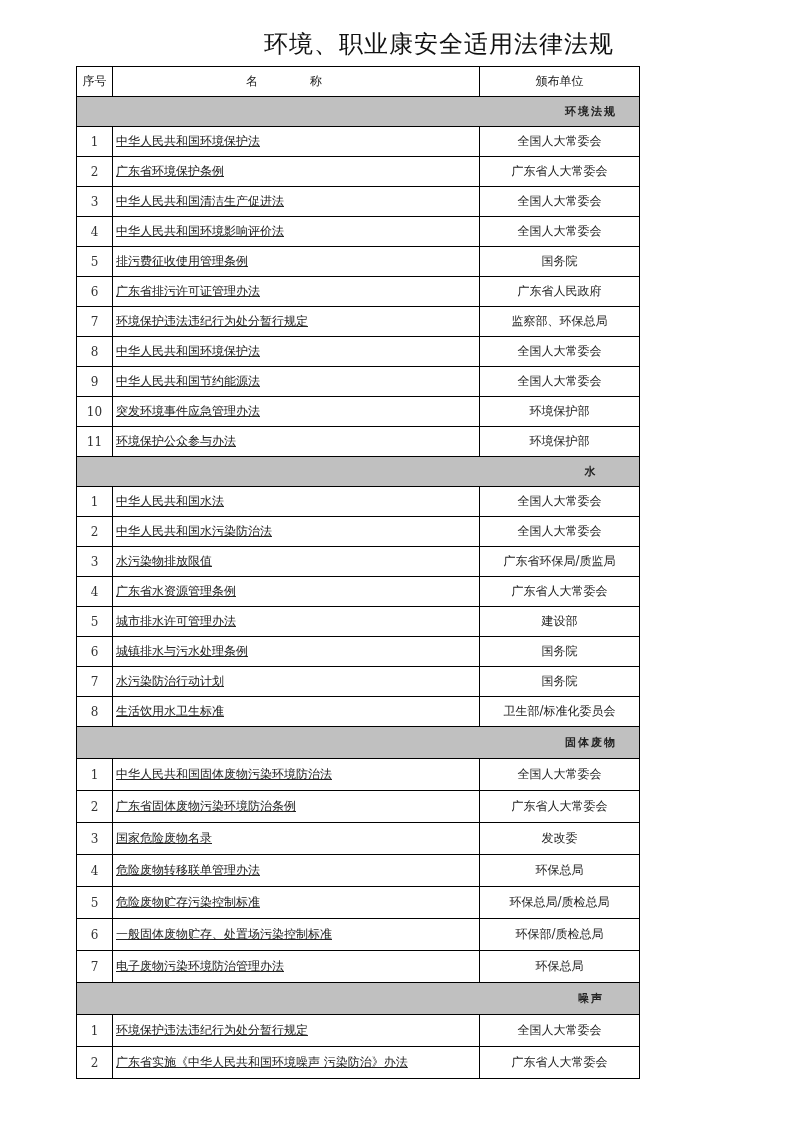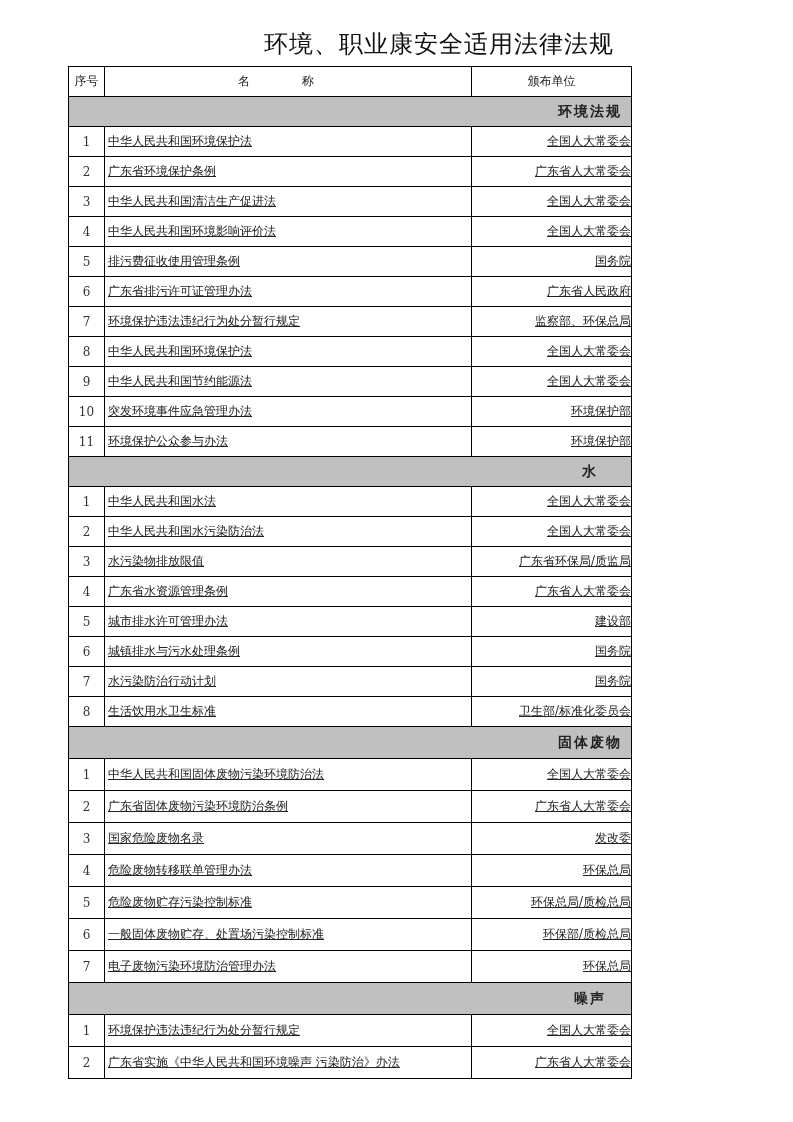--- a/index.html
+++ b/index.html
@@ -1,35 +1,35 @@
 <!DOCTYPE html>
 <html><head>
 <meta charset="utf-8">
 <style>
   html, body { margin: 0; padding: 0; background: #ffffff; }
   body { width: 793px; height: 1122px; position: relative; overflow: hidden;
          font-family: "DejaVu Serif", "Liberation Serif", serif; color: #222; }
   .title { position: absolute; left: 264px; top: 28px; font-size: 24px; white-space: nowrap;
            color: #111; letter-spacing: 1px; width: 354px; overflow: hidden; }
-  table.reg { position: absolute; left: 68px; top: 66px; border-collapse: collapse;
+  table.reg { position: absolute; left: 76px; top: 66px; border-collapse: collapse;
               table-layout: fixed; width: 563px; border-radius: 12px; }
   table.reg td, table.reg th { border: 1px solid #000; padding: 0; font-size: 12px;
               overflow: hidden; white-space: nowrap; }
   col.c-no { width: 36px; } col.c-name { width: 367px; } col.c-issuer { width: 160px; }
   th { font-family: "DejaVu Sans", "Liberation Sans", sans-serif; font-weight: normal;
        height: 29px; font-size: 12px; }
   th.h-name { letter-spacing: 24px; }
   tr.group td { background: #c0c0c0; font-family: "DejaVu Sans", "Liberation Sans", sans-serif;
-                font-weight: bold; font-size: 14px; text-align: right; padding-right: 1px; }
+                font-weight: bold; font-size: 11px; text-align: right; padding-right: 8px; }
   tr.group td span { display: inline-block; width: 80px; text-align: center; letter-spacing: 2px; }
   tr.r30 td { height: 29px; }
   tr.r32 td { height: 31px; }
   td.no { text-align: center; color: #333; }
   td.name { padding-left: 3px !important; text-decoration: underline; }
-  td.issuer { text-align: right; text-decoration: underline; }
+  td.issuer { text-align: center; }
 </style>
 </head>
 <body>
 
 <div class="title">环境、职业康安全适用法律法规</div>
 
 <table class="reg">
   <colgroup>
       <col class="c-no">
       <col class="c-name">

